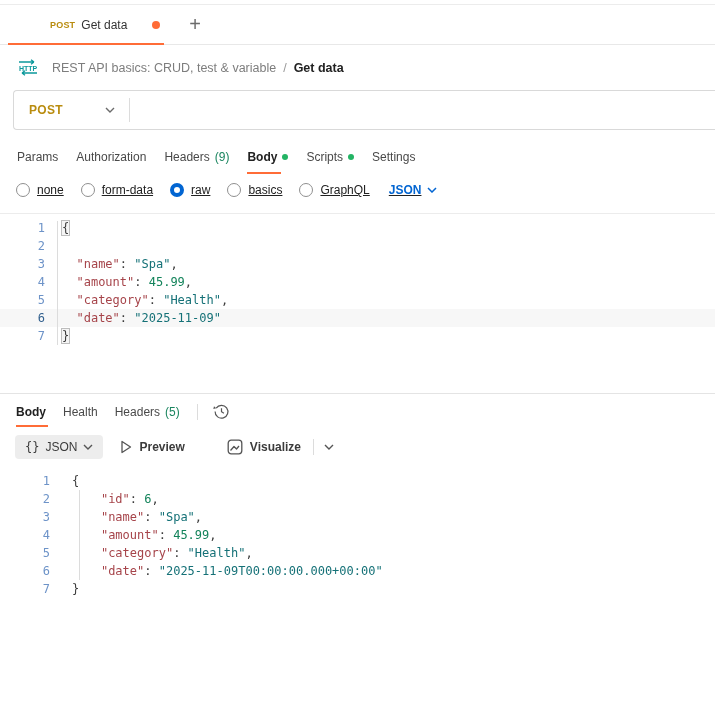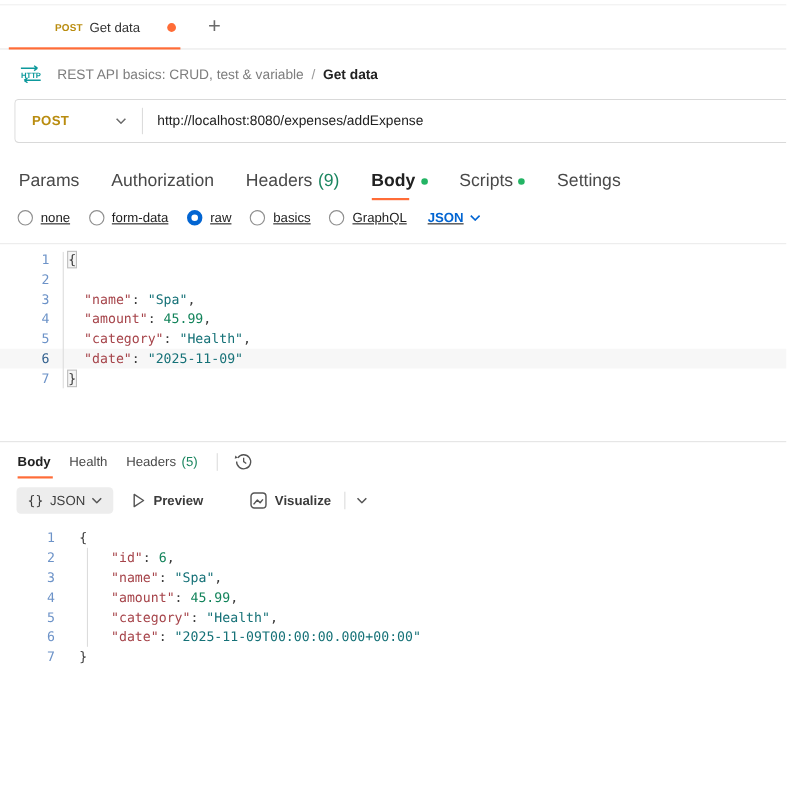--- a/index.html
+++ b/index.html
@@ -40,21 +40,21 @@
   
   .urlbar{margin-left:13px;height:40px;border:1px solid #d9d9d9;border-right:none;
     border-radius:4px 0 0 4px;display:flex;align-items:center;background:#fff;}
   .method-select{display:flex;align-items:center;padding:0 14px 0 15px;height:100%;cursor:pointer;min-width:115px;}
   .method-label{color:var(--method-post);font-weight:bold;font-size:12px;letter-spacing:.3px;}
   .method-select svg{margin-left:auto;}
   .url-divider{width:1px;height:24px;background:#dcdcdc;}
   .url-input{flex:1;padding-left:13px;font-size:12.5px;color:#212121;white-space:nowrap;overflow:hidden;}
 
   
-  .req-tabs{display:flex;align-items:center;gap:29px;padding-left:17px;height:30px;margin-top:20px;font-size:16px;}
+  .req-tabs{display:flex;align-items:center;gap:18px;padding-left:17px;height:30px;margin-top:12px;font-size:12px;}
   .rtab{position:relative;display:flex;align-items:center;gap:5px;color:#494949;height:100%;cursor:pointer;white-space:nowrap;}
   .rtab .count{color:var(--count-green);}
   .rtab .gdot{width:6px;height:6px;border-radius:50%;background:var(--dot-green);}
   .rtab.active{color:#212121;font-weight:600;}
   .rtab.active::after{content:"";position:absolute;left:0;bottom:-2px;height:2px;background:var(--accent-orange);width:34px;}
 
   
   .radio-row{display:flex;align-items:center;gap:17px;padding-left:16px;height:28px;margin-top:4px;font-size:12px;text-decoration:underline;}
   .radio-item{display:flex;align-items:center;gap:7px;color:#212121;cursor:pointer;white-space:nowrap;}
   .radio{width:14px;height:14px;border-radius:50%;border:1px solid #8f8f8f;background:#fff;flex:none;}
@@ -133,21 +133,20 @@
   </div>
 
   <div class="urlbar">
     <div class="method-select">
       <span class="method-label">POST</span>
       <svg width="10" height="6" viewBox="0 0 10 6">
           <path d="M1 1 l4 4 l4 -4" stroke="#6b6b6b" stroke-width="1.4" fill="none"></path>
         </svg>
     </div>
     <div class="url-divider"></div>
-    <div class="url-input">http://localhost:8080/expenses/addExpense</div>
   </div>
 
   <div class="req-tabs">
     <div class="rtab">
       <span>Params</span>
     </div>
     <div class="rtab">
       <span>Authorization</span>
     </div>
     <div class="rtab">

